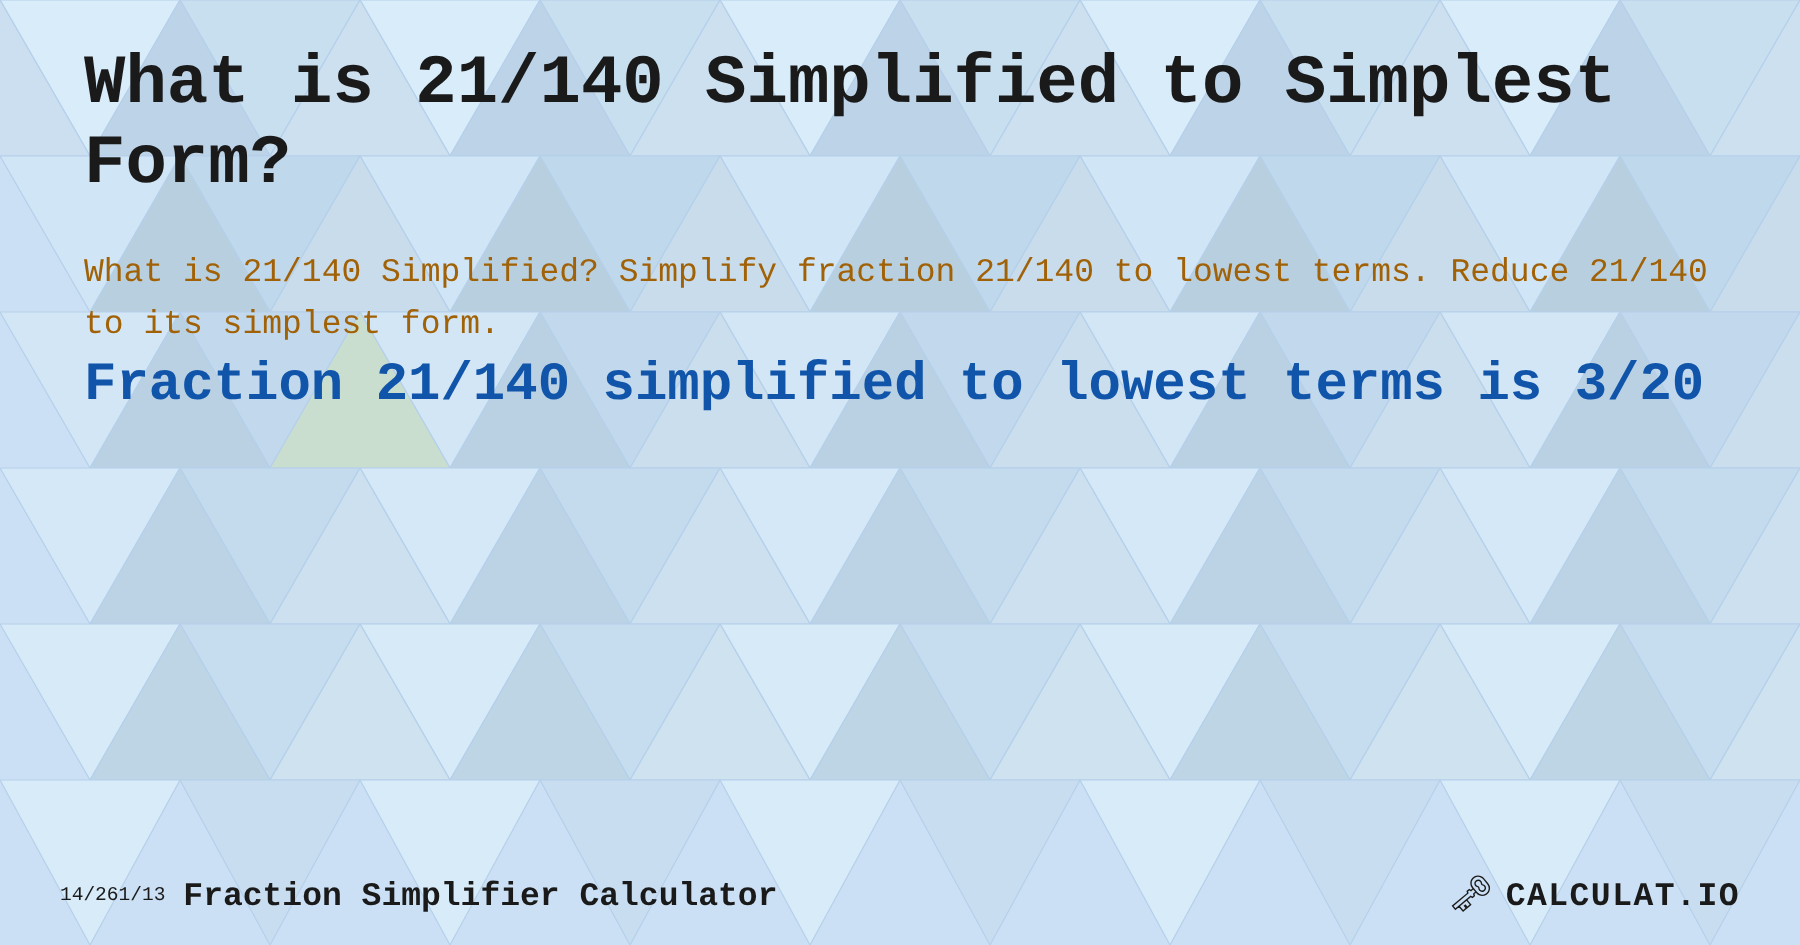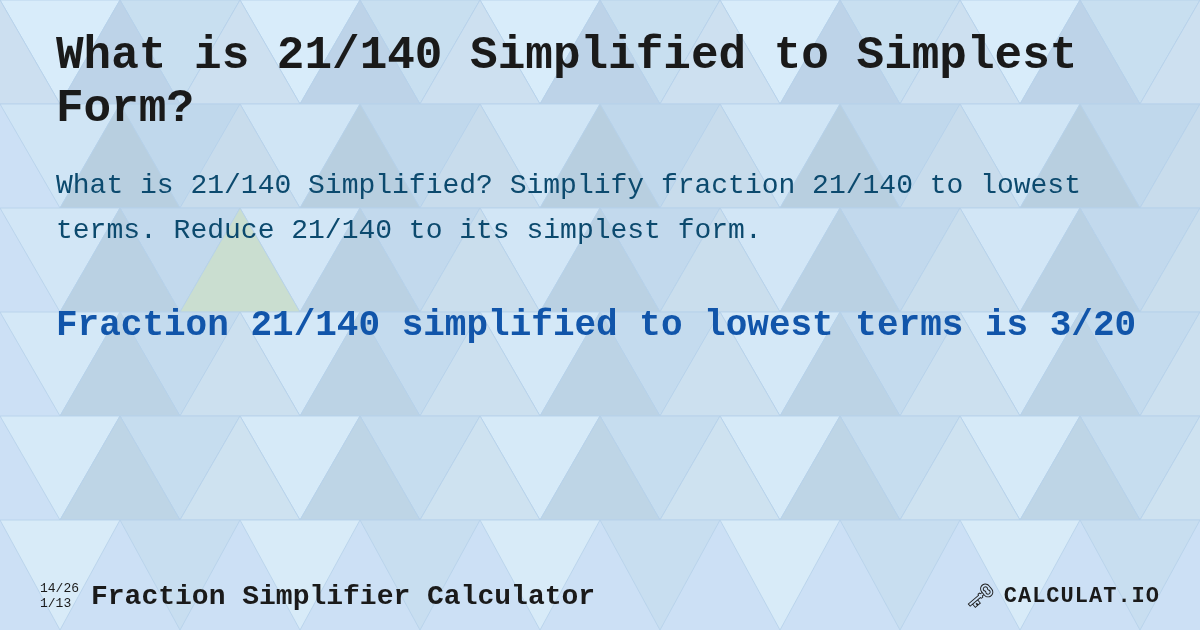--- a/index.html
+++ b/index.html
@@ -36,24 +36,23 @@
     .main-title {
       font-size: 46px;
       font-weight: 900;
       color: #1a1a1a;
       line-height: 1.15;
       margin-bottom: 28px;
       font-family: 'Courier New', Courier, monospace;
     }
 
     .description {
-      font-size: 28px;
-      color: #0c4a6e;
+      font-size: 22px;
+      color: #a16207;
       line-height: 1.6;
-      margin-bottom: 50px;
       font-family: 'Courier New', Courier, monospace;
     }
 
     .result-heading {
       font-size: 36px;
       font-weight: 900;
       color: #1155aa;
       line-height: 1.25;
       margin-bottom: 12px;
       font-family: 'Courier New', Courier, monospace;
@@ -64,29 +63,30 @@
       bottom: 18px;
       left: 40px;
       right: 40px;
       display: flex;
       align-items: center;
       gap: 12px;
     }
 
     .footer-fractions {
       display: flex;
-      flex-direction: column;
+      flex-direction: row;
       font-size: 13px;
       font-family: 'Courier New', Courier, monospace;
       color: #1a1a1a;
       line-height: 1.2;
+      align-items: flex-end;
     }
 
     .footer-label {
-      font-size: 28px;
+      font-size: 22px;
       font-weight: 700;
       font-family: 'Courier New', Courier, monospace;
       color: #1a1a1a;
     }
 
     .footer-right {
       margin-left: auto;
       display: flex;
       align-items: center;
       gap: 8px;

